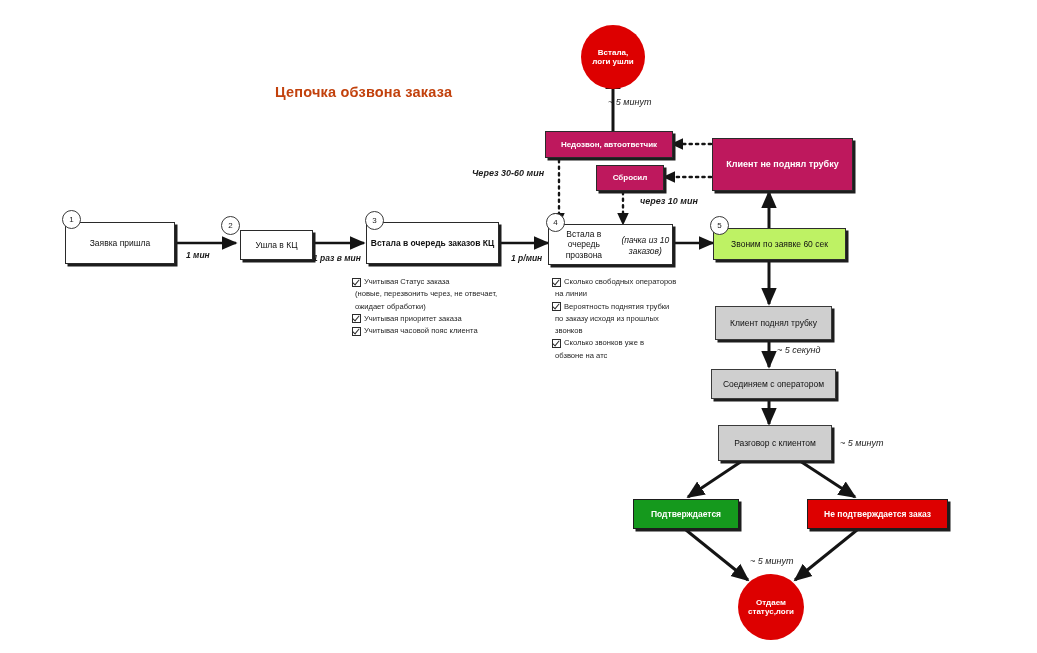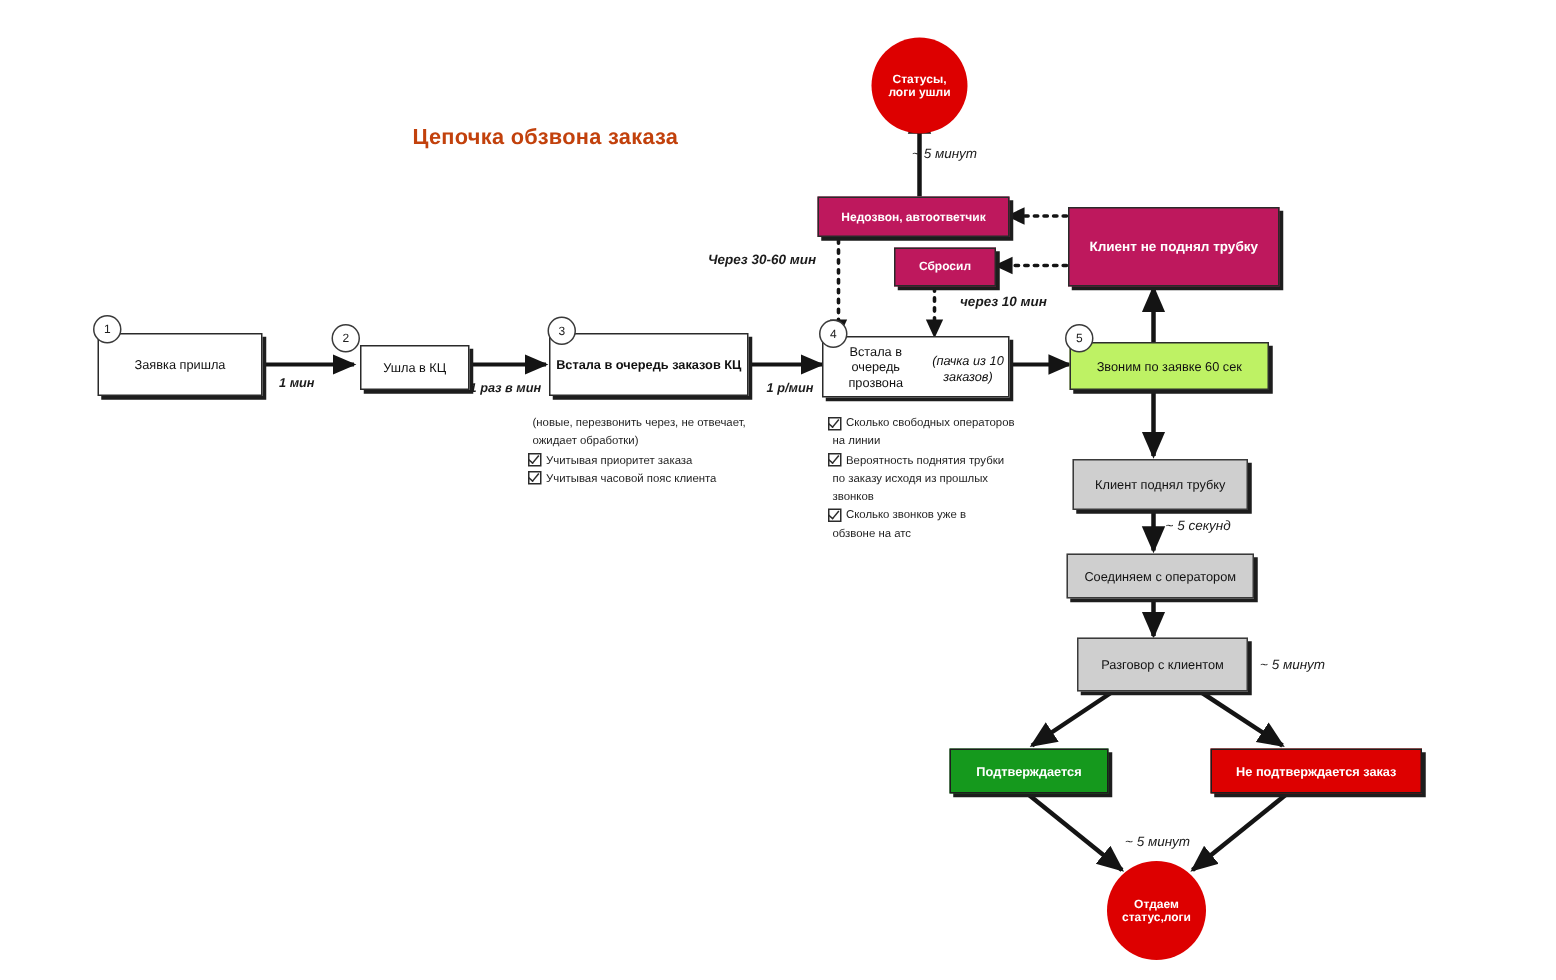--- a/index.html
+++ b/index.html
@@ -90,21 +90,21 @@
   <line x1="800" y1="461" x2="855" y2="497" stroke="#141414" stroke-width="3" marker-end="url(#ah)"></line>
 
   <line x1="686" y1="530" x2="748" y2="580" stroke="#141414" stroke-width="3" marker-end="url(#ah)"></line>
 
   <line x1="857" y1="530" x2="795" y2="580" stroke="#141414" stroke-width="3" marker-end="url(#ah)"></line>
 </svg>
 
 <div id="title">Цепочка обзвона заказа</div>
 
 <div class="node circle-red" style="left:581px;top:25px;width:64px;height:64px;font-size:8px;">
-  <span class="lbl">Статусы,</span>
+  <span class="lbl">Встала,</span>
   <span class="lbl">логи ушли</span>
 </div>
 <div class="tlabel" style="left:608px;top:97px;">~ 5 минут</div>
 
 <div class="node box-salmon" style="left:545px;top:131px;width:128px;height:27px;font-size:8px;">
   <span>Недозвон, автоответчик</span>
 </div>
 <div class="node box-salmon" style="left:596px;top:165px;width:68px;height:26px;font-size:8px;">
   <span>Сбросил</span>
 </div>
@@ -168,20 +168,24 @@
 
 <div class="tlabel" style="left:750px;top:556px;">~ 5 минут</div>
 
 <div class="node circle-red" style="left:738px;top:574px;width:66px;height:66px;font-size:8px;">
   <span class="lbl">Отдаем</span>
   <span class="lbl">статус,логи</span>
 </div>
 
 <div class="notes" style="left:352px;top:276px;width:230px;">
     <div class="item">
+      <span class="cb"></span>
+      <span class="cont">Учитывая Статус заказа</span>
+    </div>
+    <div class="item">
       <span style="flex: 0 0 auto; width: 0px;"></span>
       <span class="cont">(новые, перезвонить через, не отвечает,</span>
     </div>
     <div class="item">
       <span style="flex: 0 0 auto; width: 0px;"></span>
       <span class="cont">ожидает обработки)</span>
     </div>
     <div class="item">
       <span class="cb"></span>
       <span class="cont">Учитывая приоритет заказа</span>

